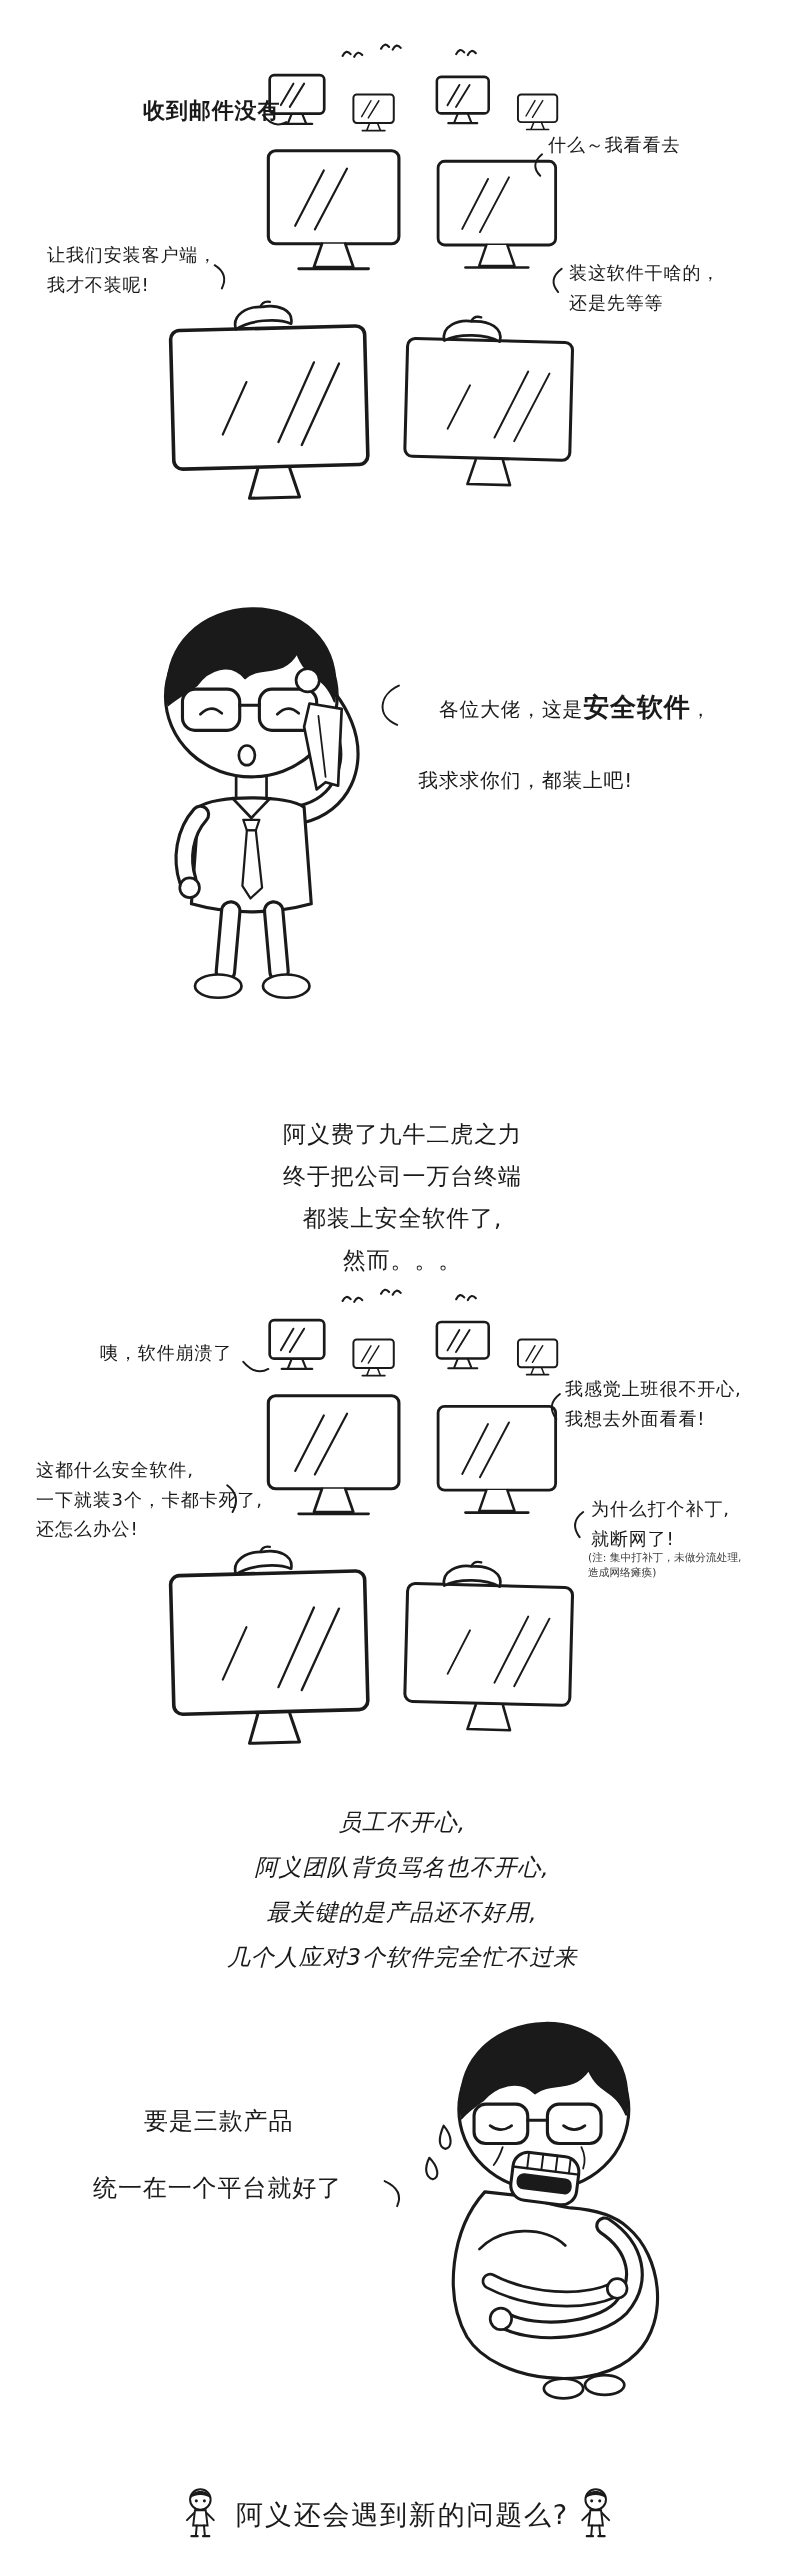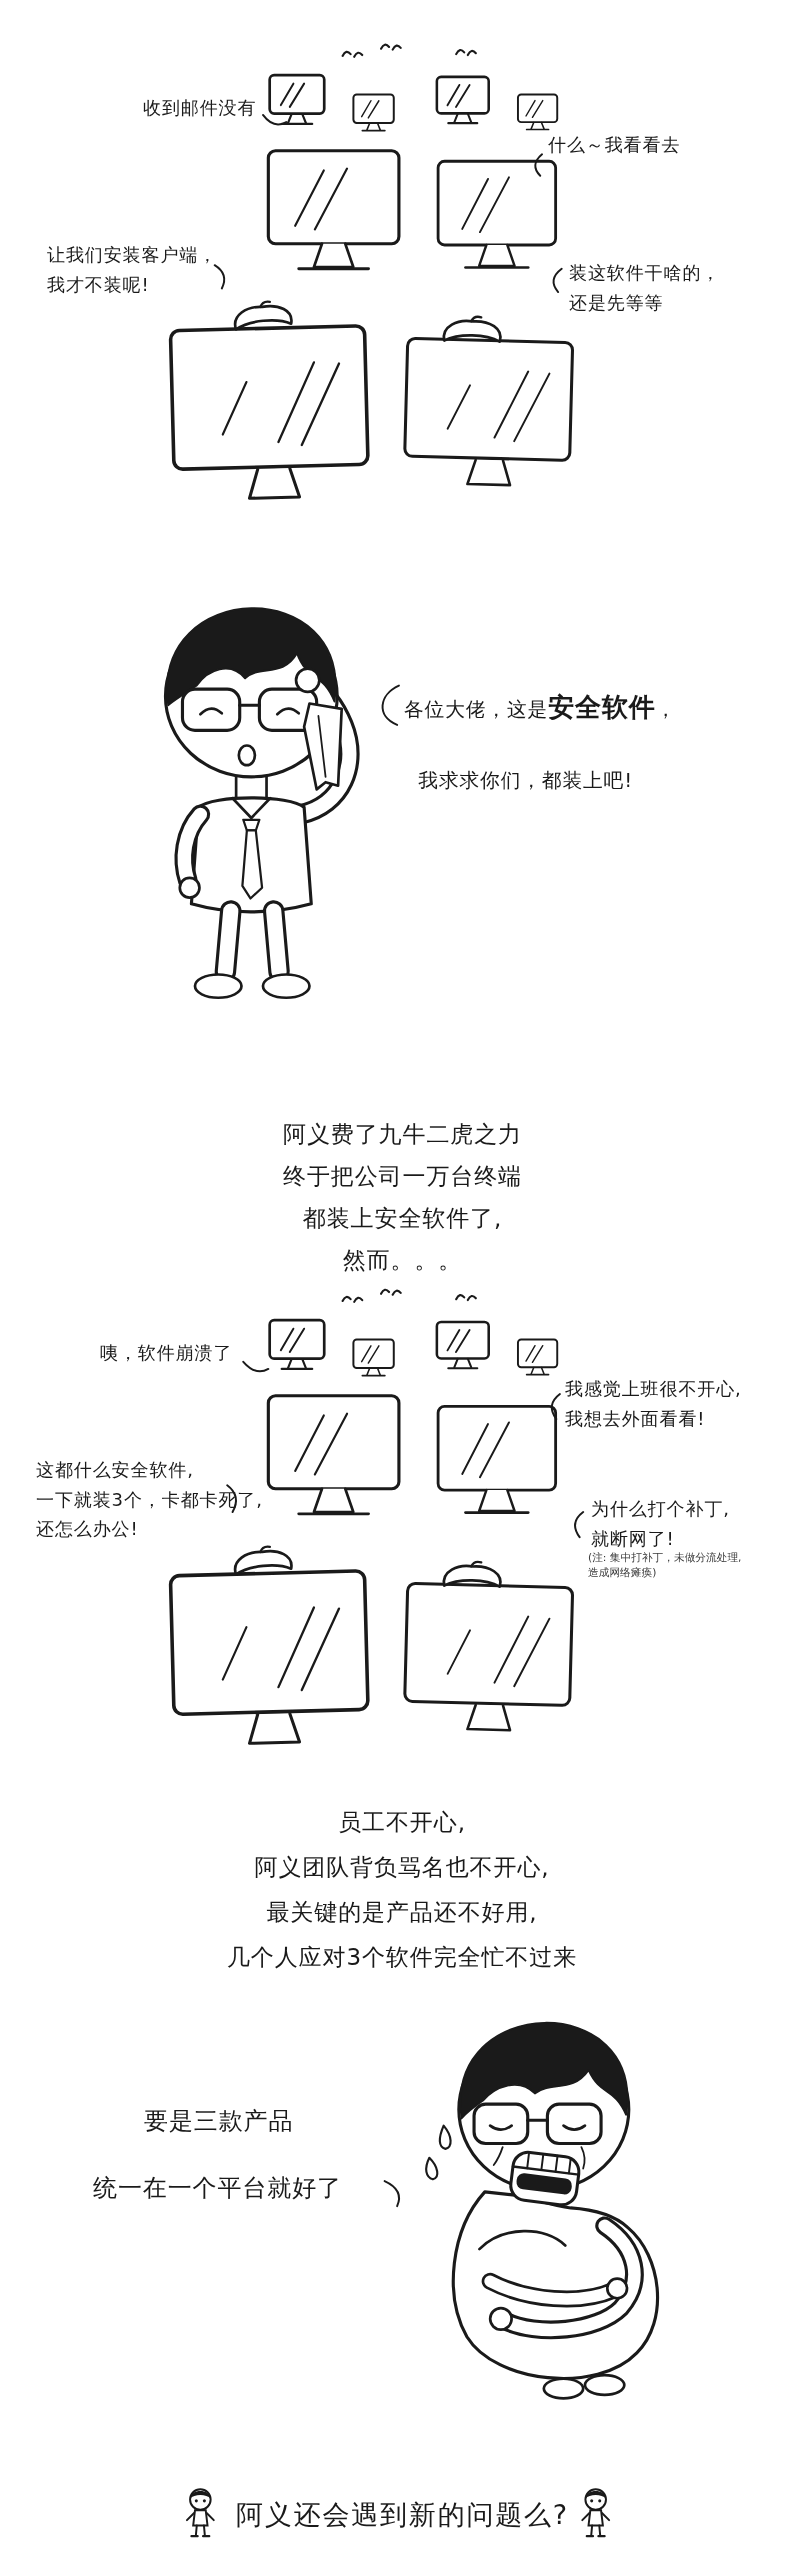--- a/index.html
+++ b/index.html
@@ -1,21 +1,21 @@
 <!DOCTYPE html>
 <html style="--ink: #1a1a1a; --bg: #ffffff;font-size:14.3px"><head>
 <meta charset="utf-8">
 <style>
   html,body{margin:0;padding:0;background:#fff;}
   body{font-family:"DejaVu Sans","Liberation Sans",sans-serif;color:var(--ink,#1a1a1a);}
   .canvas{position:relative;width:805px;height:2576px;background:var(--bg,#fff);overflow:hidden;}
   .art{position:absolute;left:0;top:0;}
   .txt{position:absolute;white-space:pre-line;letter-spacing:0.9px;line-height:1.45;}
   .c{text-align:center;}
-  .plea-line{white-space:nowrap;}
+  .plea-line{white-space:nowrap;margin-left:35px;}
   .plea-bold{font-weight:bold;font-size:26px;letter-spacing:0.9px;}
   .small-note{color:#3a3a3a;margin-left:8px;}
 </style>
 </head>
 <body>
 
 <div class="canvas">
 
   <svg class="art" width="805" height="2576" viewBox="0 0 900 2879">
     <defs>
@@ -191,21 +191,21 @@
         <path d="M94,178 L168,178" stroke-width="2.6"></path>
         <path d="M110,161 L110,178 M126,160 L126,178 M142,160 L142,178 M157,162 L157,178" stroke-width="2.2"></path>
         <rect x="100" y="184" width="62" height="18" rx="8" fill="#1a1a1a" stroke="none"></rect>
       </g>
     </g>
 
     <use href="#tiny-guy" x="206" y="2780"></use>
     <use href="#tiny-guy" x="648" y="2780"></use>
   </svg>
 
-  <div class="txt" style="left:143px;top:95px;font-size:18px;">收到邮件没有</div>
+  <div class="txt" style="left:143px;top:95px;font-size:22px;font-weight:bold;">收到邮件没有</div>
   <div class="txt" style="left:548px;top:132px;font-size:18px;">什么～我看看去</div>
   <div class="txt" style="left:47px;top:240px;font-size:18px;line-height:29.5px;">让我们安装客户端，
 我才不装呢!</div>
   <div class="txt" style="left:569px;top:258px;font-size:18px;line-height:29.5px;">装这软件干啥的，
 还是先等等</div>
 
   <div class="txt" style="left:404px;top:660px;font-size:19.7px;">
     <div class="plea-line"><span>各位大佬，这是</span><span class="plea-bold">安全软件</span><span>，</span></div>
     <div class="plea-line" style="margin-top:12.5px;margin-left:14.3px;">我求求你们，都装上吧!</div>
   </div>
@@ -219,21 +219,21 @@
   <div class="txt" style="left:565px;top:1374px;font-size:18px;line-height:29.5px;">我感觉上班很不开心,
 我想去外面看看!</div>
   <div class="txt" style="left:36px;top:1455px;font-size:18px;line-height:29.5px;">这都什么安全软件,
 一下就装3个，卡都卡死了,
 还怎么办公!</div>
   <div class="txt" style="left:591px;top:1494px;font-size:18px;line-height:29.5px;">为什么打个补丁,
 就断网了!</div>
   <div class="txt small-note" style="left:580px;top:1550px;font-size:10.7px;line-height:15px;letter-spacing:0;">(注: 集中打补丁，未做分流处理,
 造成网络瘫痪)</div>
 
-  <div class="txt c" style="left:89px;top:1800px;width:626px;font-size:23px;line-height:45px;">员工不开心,
+  <div class="txt c" style="left:89px;top:1800px;width:626px;font-size:23px;line-height:45px;font-style:italic;">员工不开心,
 阿义团队背负骂名也不开心,
 最关键的是产品还不好用,
 几个人应对3个软件完全忙不过来</div>
 
   <div class="txt" style="left:144px;top:2104px;font-size:24px;">要是三款产品</div>
   <div class="txt" style="left:93px;top:2171px;font-size:24px;">统一在一个平台就好了</div>
 
   <div class="txt c" style="left:134px;top:2495px;width:537px;font-size:27px;letter-spacing:1.8px;">阿义还会遇到新的问题么?</div>
 </div>
 

